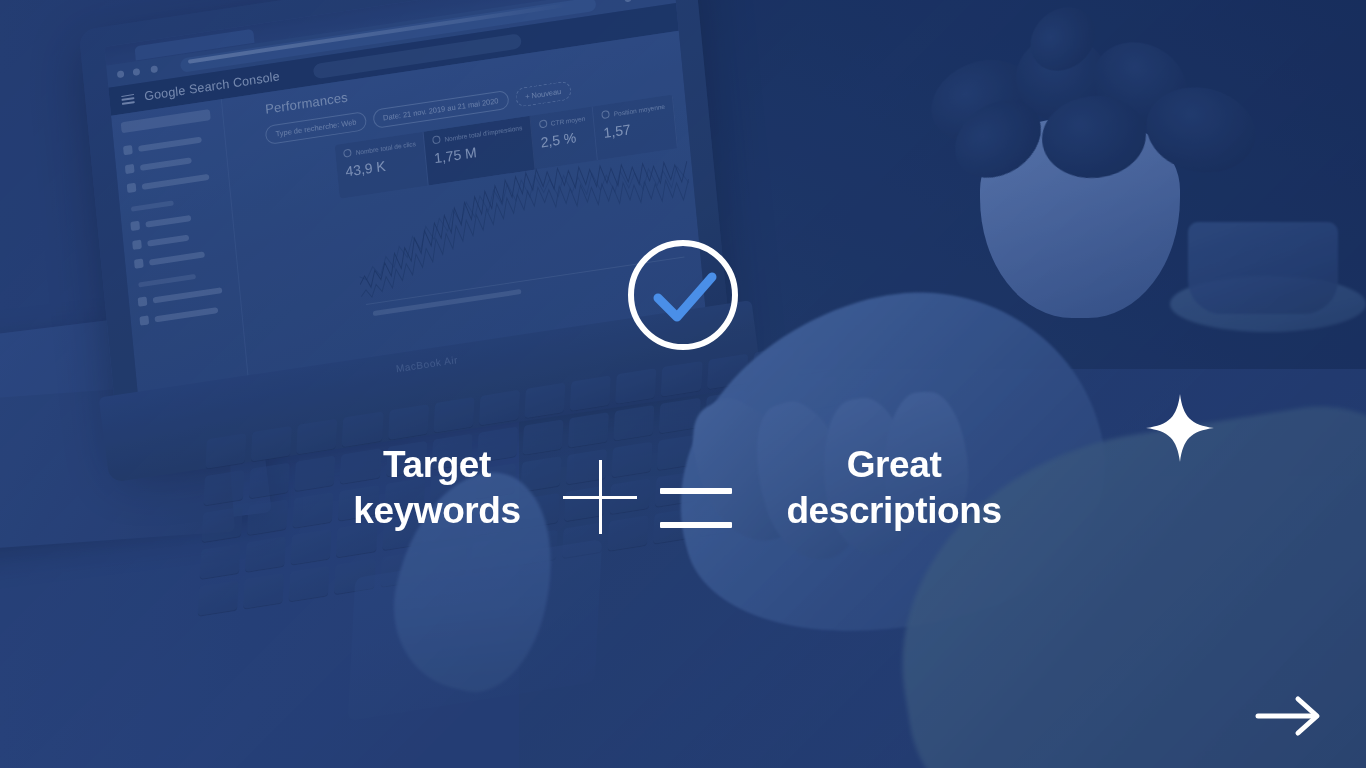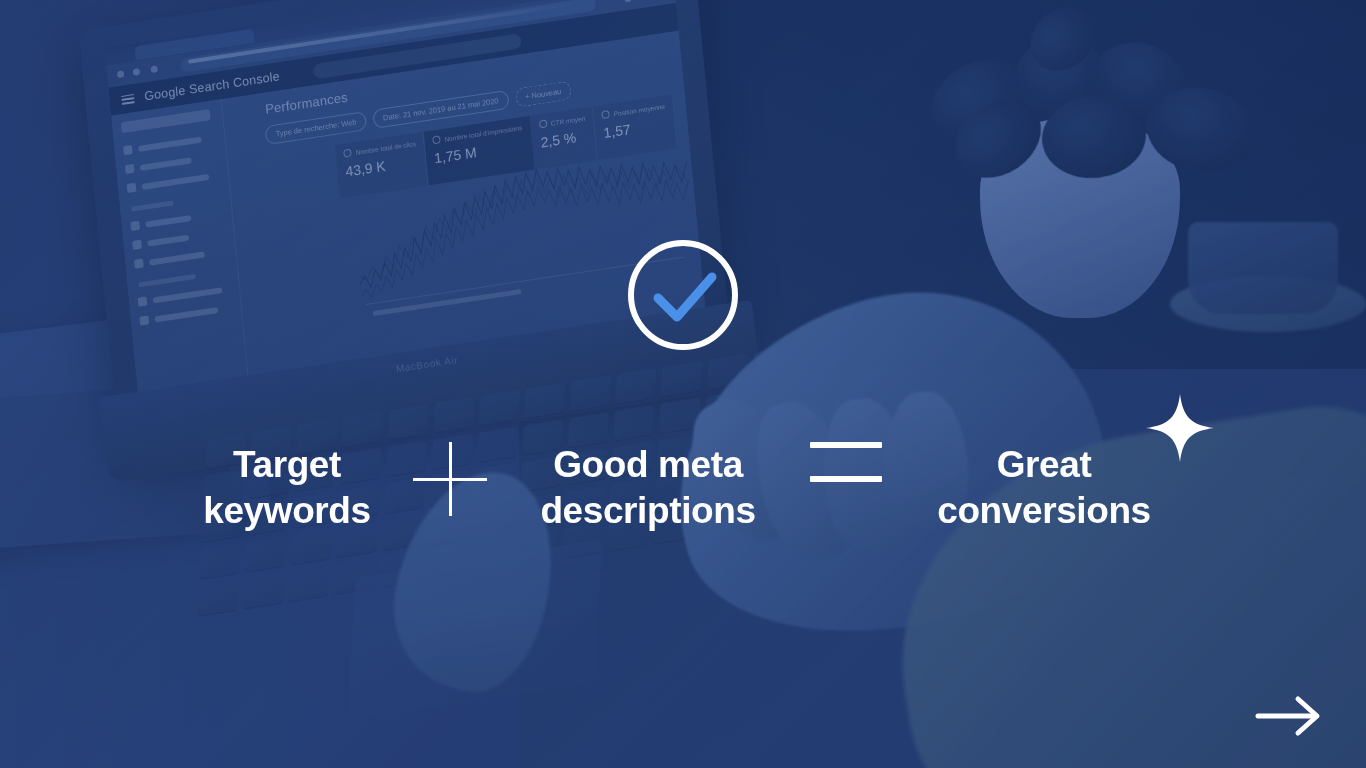--- a/index.html
+++ b/index.html
@@ -438,21 +438,21 @@
     position: absolute;
     left: 1144px; top: 392px;
     width: 72px; height: 72px;
   }
   .sparkle svg { width: 72px; height: 72px; display: block; }
 
   .formula {
     position: absolute;
     left: 0; right: 0; top: 442px;
     display: flex;
-    align-items: flex-start;
+    align-items: flex-end;
     justify-content: center;
     gap: 0;
   }
   .term {
     color: #ffffff;
     font-size: 37px;
     font-weight: bold;
     line-height: 1.24;
     text-align: center;
     letter-spacing: -.4px;
@@ -762,30 +762,28 @@
       <path d="M36 2 C39 25 47 33 70 36 C47 39 39 47 36 70 C33 47 25 39 2 36 C25 33 33 25 36 2 Z" fill="#ffffff"></path>
     </svg>
   </div>
 
   <div class="formula">
     <div class="term term-1">Target
 keywords</div>
     <div class="op">
       <div class="op-plus"></div>
     </div>
-    <div class="term term-2">Good meta
-descriptions</div>
     <div class="op">
       <div class="op-eq">
           <i></i>
           <i></i>
         </div>
     </div>
     <div class="term term-3">Great
-conversions</div>
+descriptions</div>
   </div>
 
 
   <div class="next-arrow">
     <svg viewBox="0 0 72 48" aria-hidden="true">
       <line x1="4" y1="24" x2="62" y2="24" stroke="#ffffff" stroke-width="5" stroke-linecap="round"></line>
       <polyline points="44,7 63,24 44,41" fill="none" stroke="#ffffff" stroke-width="5" stroke-linecap="round" stroke-linejoin="round"></polyline>
     </svg>
   </div>
 

